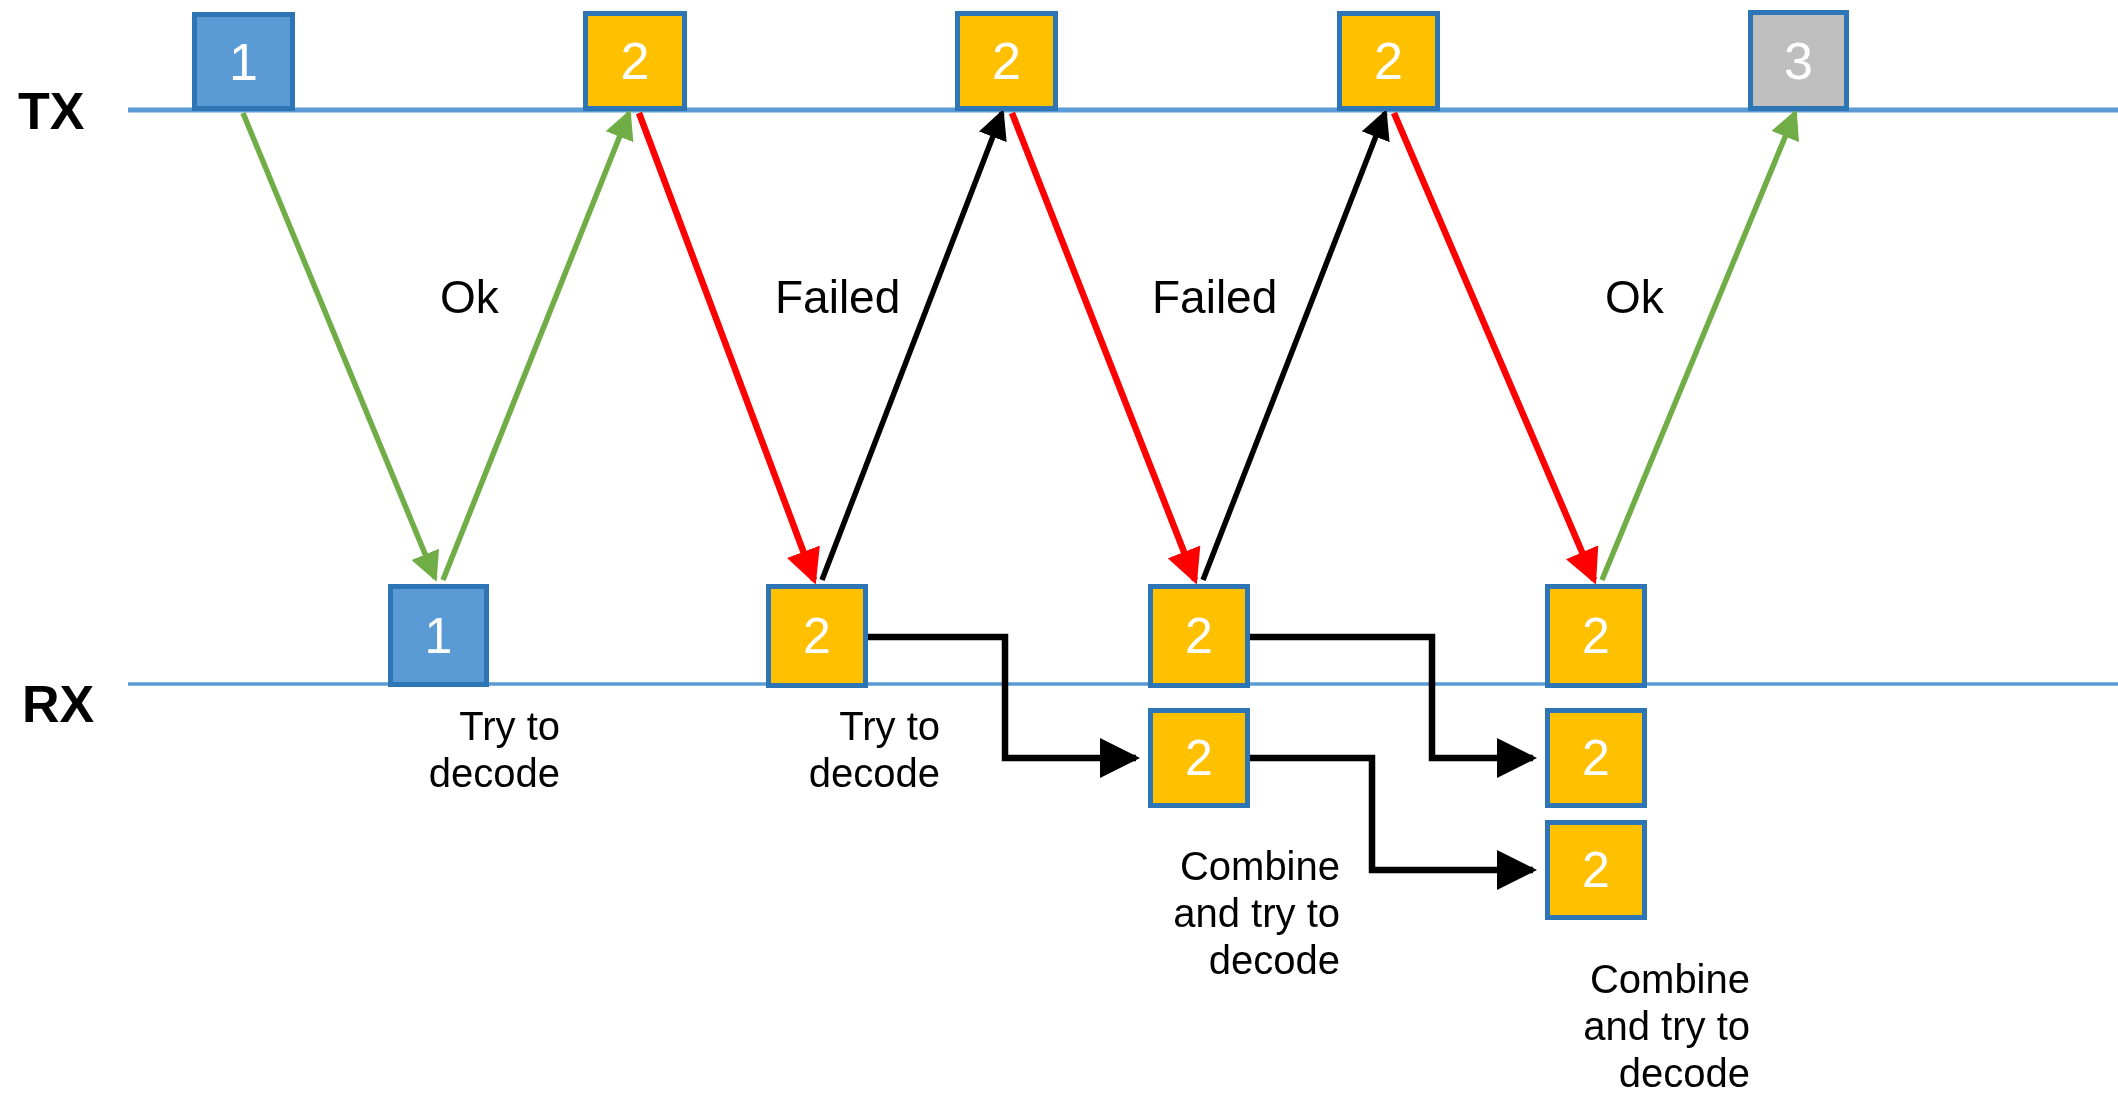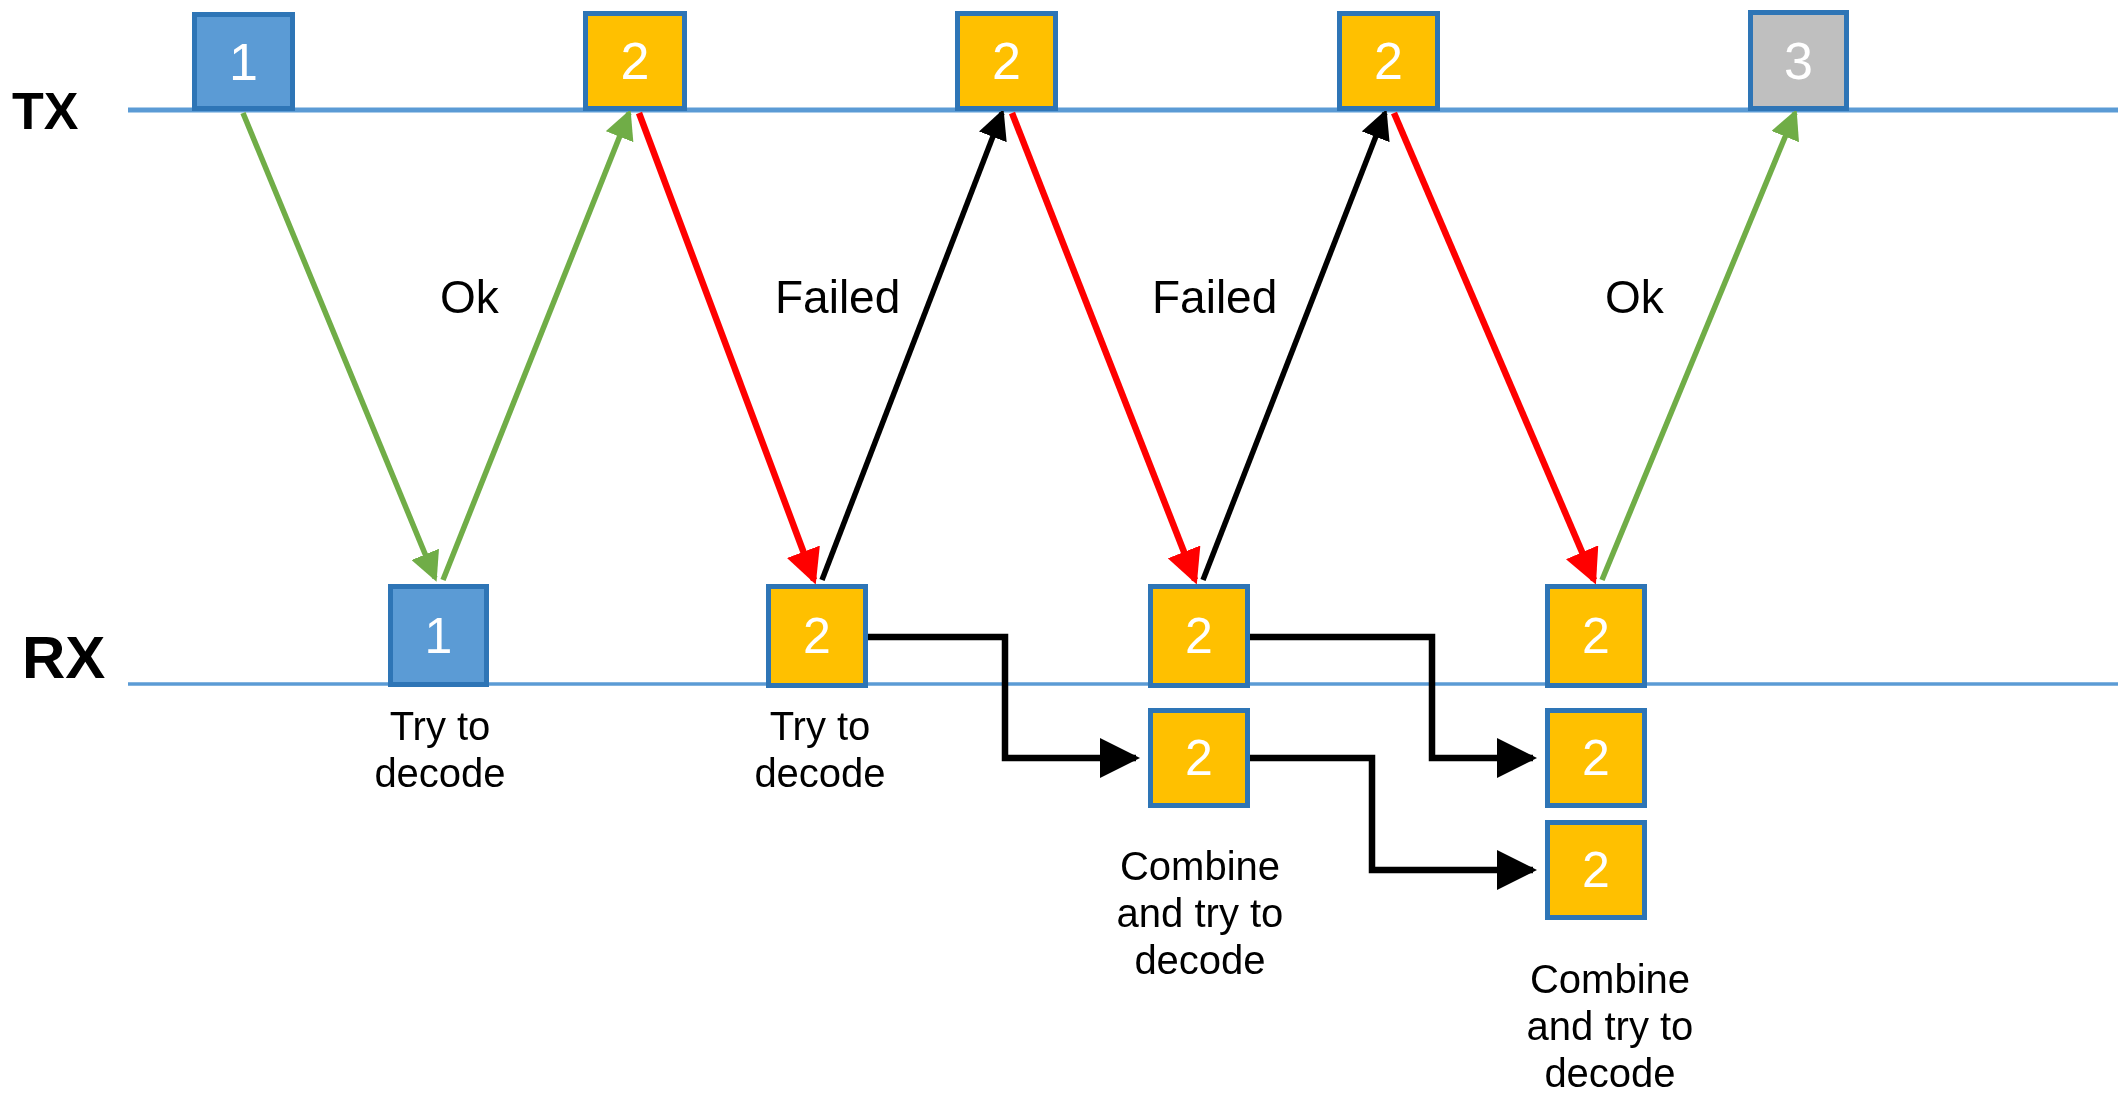--- a/index.html
+++ b/index.html
@@ -24,21 +24,21 @@
   .pkt.blue{background:#5B9BD5;}
   .pkt.yellow{background:#FFC000;}
   .pkt.gray{background:#BFBFBF;}
 
   .edge-label{
     position:absolute;color:#000;text-align:left;
     font-family:"Liberation Sans",sans-serif;
     line-height:1;white-space:nowrap;
   }
   .note{
-    position:absolute;color:#000;text-align:center;
+    position:absolute;color:#000;text-align:right;
     font-family:"Liberation Sans",sans-serif;
     line-height:1.18;white-space:pre-line;
   }
 </style>
 </head>
 <body>
 
 <div id="stage">
 
   <svg id="svg-layer" viewBox="0 0 2118 1101">
@@ -70,22 +70,22 @@
     <line x1="1203" y1="580" x2="1385" y2="113" stroke="#000000" stroke-width="5.5" marker-end="url(#ah-black)"></line>
 
     <line x1="1394" y1="113" x2="1594" y2="580" stroke="#FF0000" stroke-width="6.5" marker-end="url(#ah-red)"></line>
     <line x1="1602" y1="580" x2="1795" y2="113" stroke="#70AD47" stroke-width="5.5" marker-end="url(#ah-green)"></line>
 
     <path d="M 868,637 H 1005 V 758 H 1136" fill="none" stroke="#000000" stroke-width="6.5" marker-end="url(#ah-conn)"></path>
     <path d="M 1250,637 H 1432 V 758 H 1533" fill="none" stroke="#000000" stroke-width="6.5" marker-end="url(#ah-conn)"></path>
     <path d="M 1250,758 H 1372 V 870 H 1533" fill="none" stroke="#000000" stroke-width="6.5" marker-end="url(#ah-conn)"></path>
   </svg>
 
-  <div class="lane-label" style="left:12px;top:85px;font-size:52px;">TX</div>
-  <div class="lane-label" style="left:22px;top:628px;font-size:60px;">RX</div>
+  <div class="lane-label" style="left:18px;top:85px;font-size:52px;">TX</div>
+  <div class="lane-label" style="left:22px;top:678px;font-size:52px;">RX</div>
 
   <div class="pkt blue" style="left:192px;top:12px;width:103px;height:99px;font-size:52px;">1</div>
   <div class="pkt yellow" style="left:583px;top:11px;width:104px;height:100px;font-size:52px;">2</div>
   <div class="pkt yellow" style="left:955px;top:11px;width:103px;height:100px;font-size:52px;">2</div>
   <div class="pkt yellow" style="left:1337px;top:11px;width:103px;height:100px;font-size:52px;">2</div>
   <div class="pkt gray" style="left:1748px;top:10px;width:101px;height:101px;font-size:52px;">3</div>
 
   <div class="pkt blue" style="left:388px;top:584px;width:101px;height:103px;font-size:50px;">1</div>
   <div class="pkt yellow" style="left:766px;top:584px;width:102px;height:104px;font-size:50px;">2</div>
   <div class="pkt yellow" style="left:1148px;top:584px;width:102px;height:104px;font-size:50px;">2</div>

